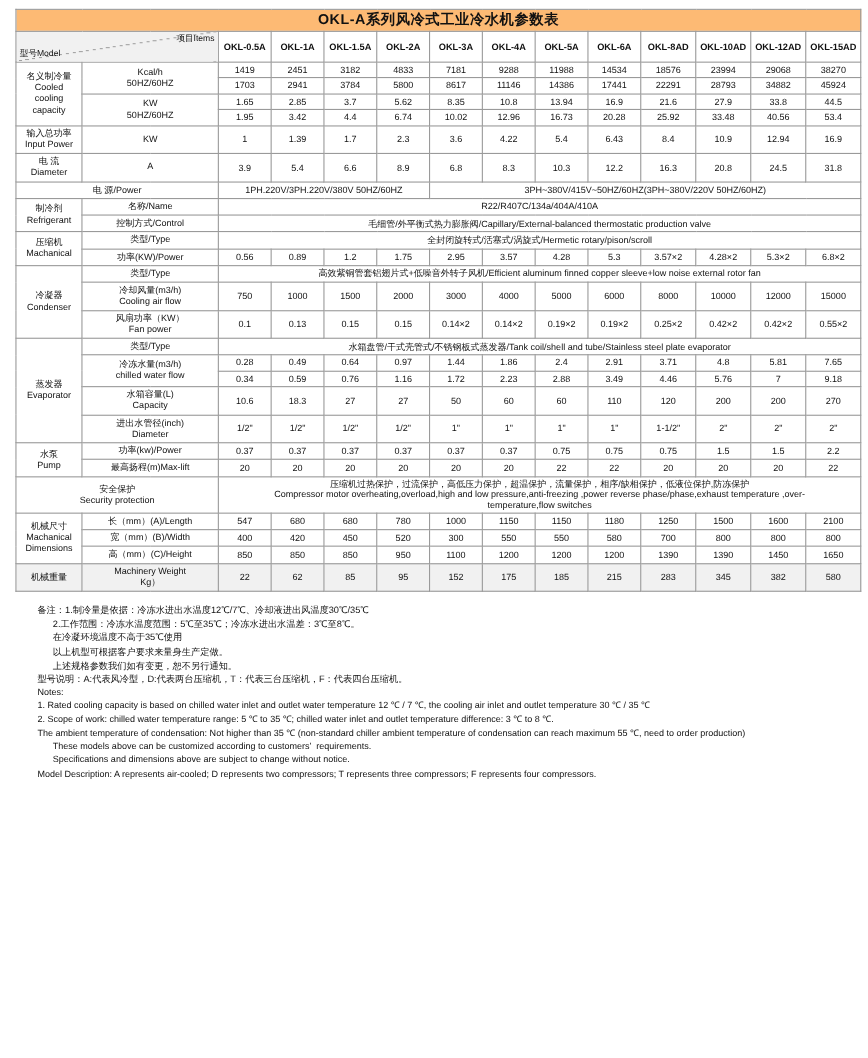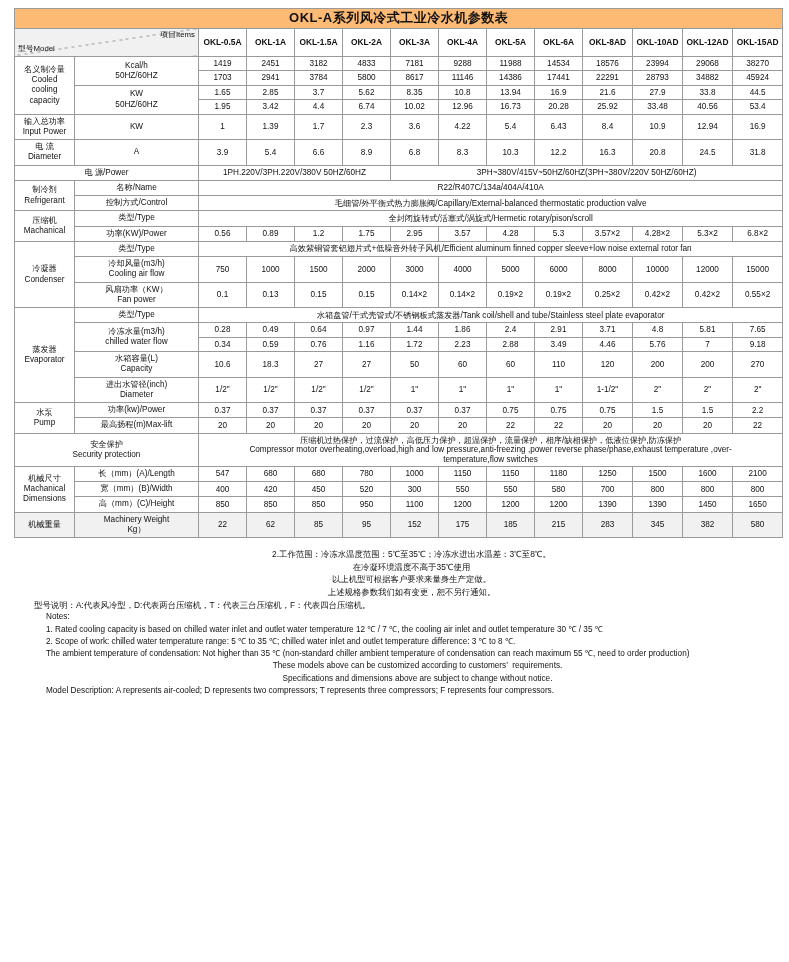--- a/index.html
+++ b/index.html
@@ -64,22 +64,22 @@
     background-image: linear-gradient(to right bottom, transparent 49.6%, #9a9a9a 49.6%, #9a9a9a 50.4%, transparent 50.4%);
   }
   .diag .tl { position:absolute; left:3px; bottom:2px; font-size:7.8px;text-align:right; }
   .diag .br { position:absolute; right:3px; top:2px; font-size:7.8px; }
   .wide-left { text-align:center; }
   .note-left { text-align:left; padding-left:6px; }
 
   
   .notes { margin-top: 10px; padding-left: 20px; font-size: 8.4px; line-height: 1.5; color:#111; }
   .notes .ln { white-space: pre-wrap; }
-  .notes .en { font-size: 8.2px; margin-left: 12px; }
-  .notes .indent1 { padding-left: 14px; text-align: center; }
+  .notes .en { font-size: 8.2px; }
+  .notes .indent1 { padding-left: 14px; }
 </style>
 </head>
 <body>
 
 <div class="page">
 
 
   <table class="spec">
     <colgroup>
       <col style="width:60px">
@@ -513,20 +513,21 @@
       <td class="rowhdr">215</td>
       <td class="rowhdr">283</td>
       <td class="rowhdr">345</td>
       <td class="rowhdr">382</td>
       <td class="rowhdr">580</td>
     </tr>
   </tbody>
     </table>
 
   <div class="notes">
+    <div class="ln">备注：1.制冷量是依据：冷冻水进出水温度12℃/7℃、冷却液进出风温度30℃/35℃</div>
     <div class="ln indent1">2.工作范围：冷冻水温度范围：5℃至35℃；冷冻水进出水温差：3℃至8℃。</div>
     <div class="ln indent1">在冷凝环境温度不高于35℃使用</div>
     <div class="ln indent1">以上机型可根据客户要求来量身生产定做。</div>
     <div class="ln indent1">上述规格参数我们如有变更，恕不另行通知。</div>
     <div class="ln">型号说明：A:代表风冷型，D:代表两台压缩机，T：代表三台压缩机，F：代表四台压缩机。</div>
     <div class="ln en">Notes:</div>
     <div class="ln en">1. Rated cooling capacity is based on chilled water inlet and outlet water temperature 12 ℃ / 7 ℃, the cooling air inlet and outlet temperature 30 ℃ / 35 ℃</div>
     <div class="ln en">2. Scope of work: chilled water temperature range: 5 ℃ to 35 ℃; chilled water inlet and outlet temperature difference: 3 ℃ to 8 ℃.</div>
     <div class="ln en">The ambient temperature of condensation: Not higher than 35 ℃ (non-standard chiller ambient temperature of condensation can reach maximum 55 ℃, need to order production)</div>
     <div class="ln en indent1">These models above can be customized according to customers’  requirements.</div>

